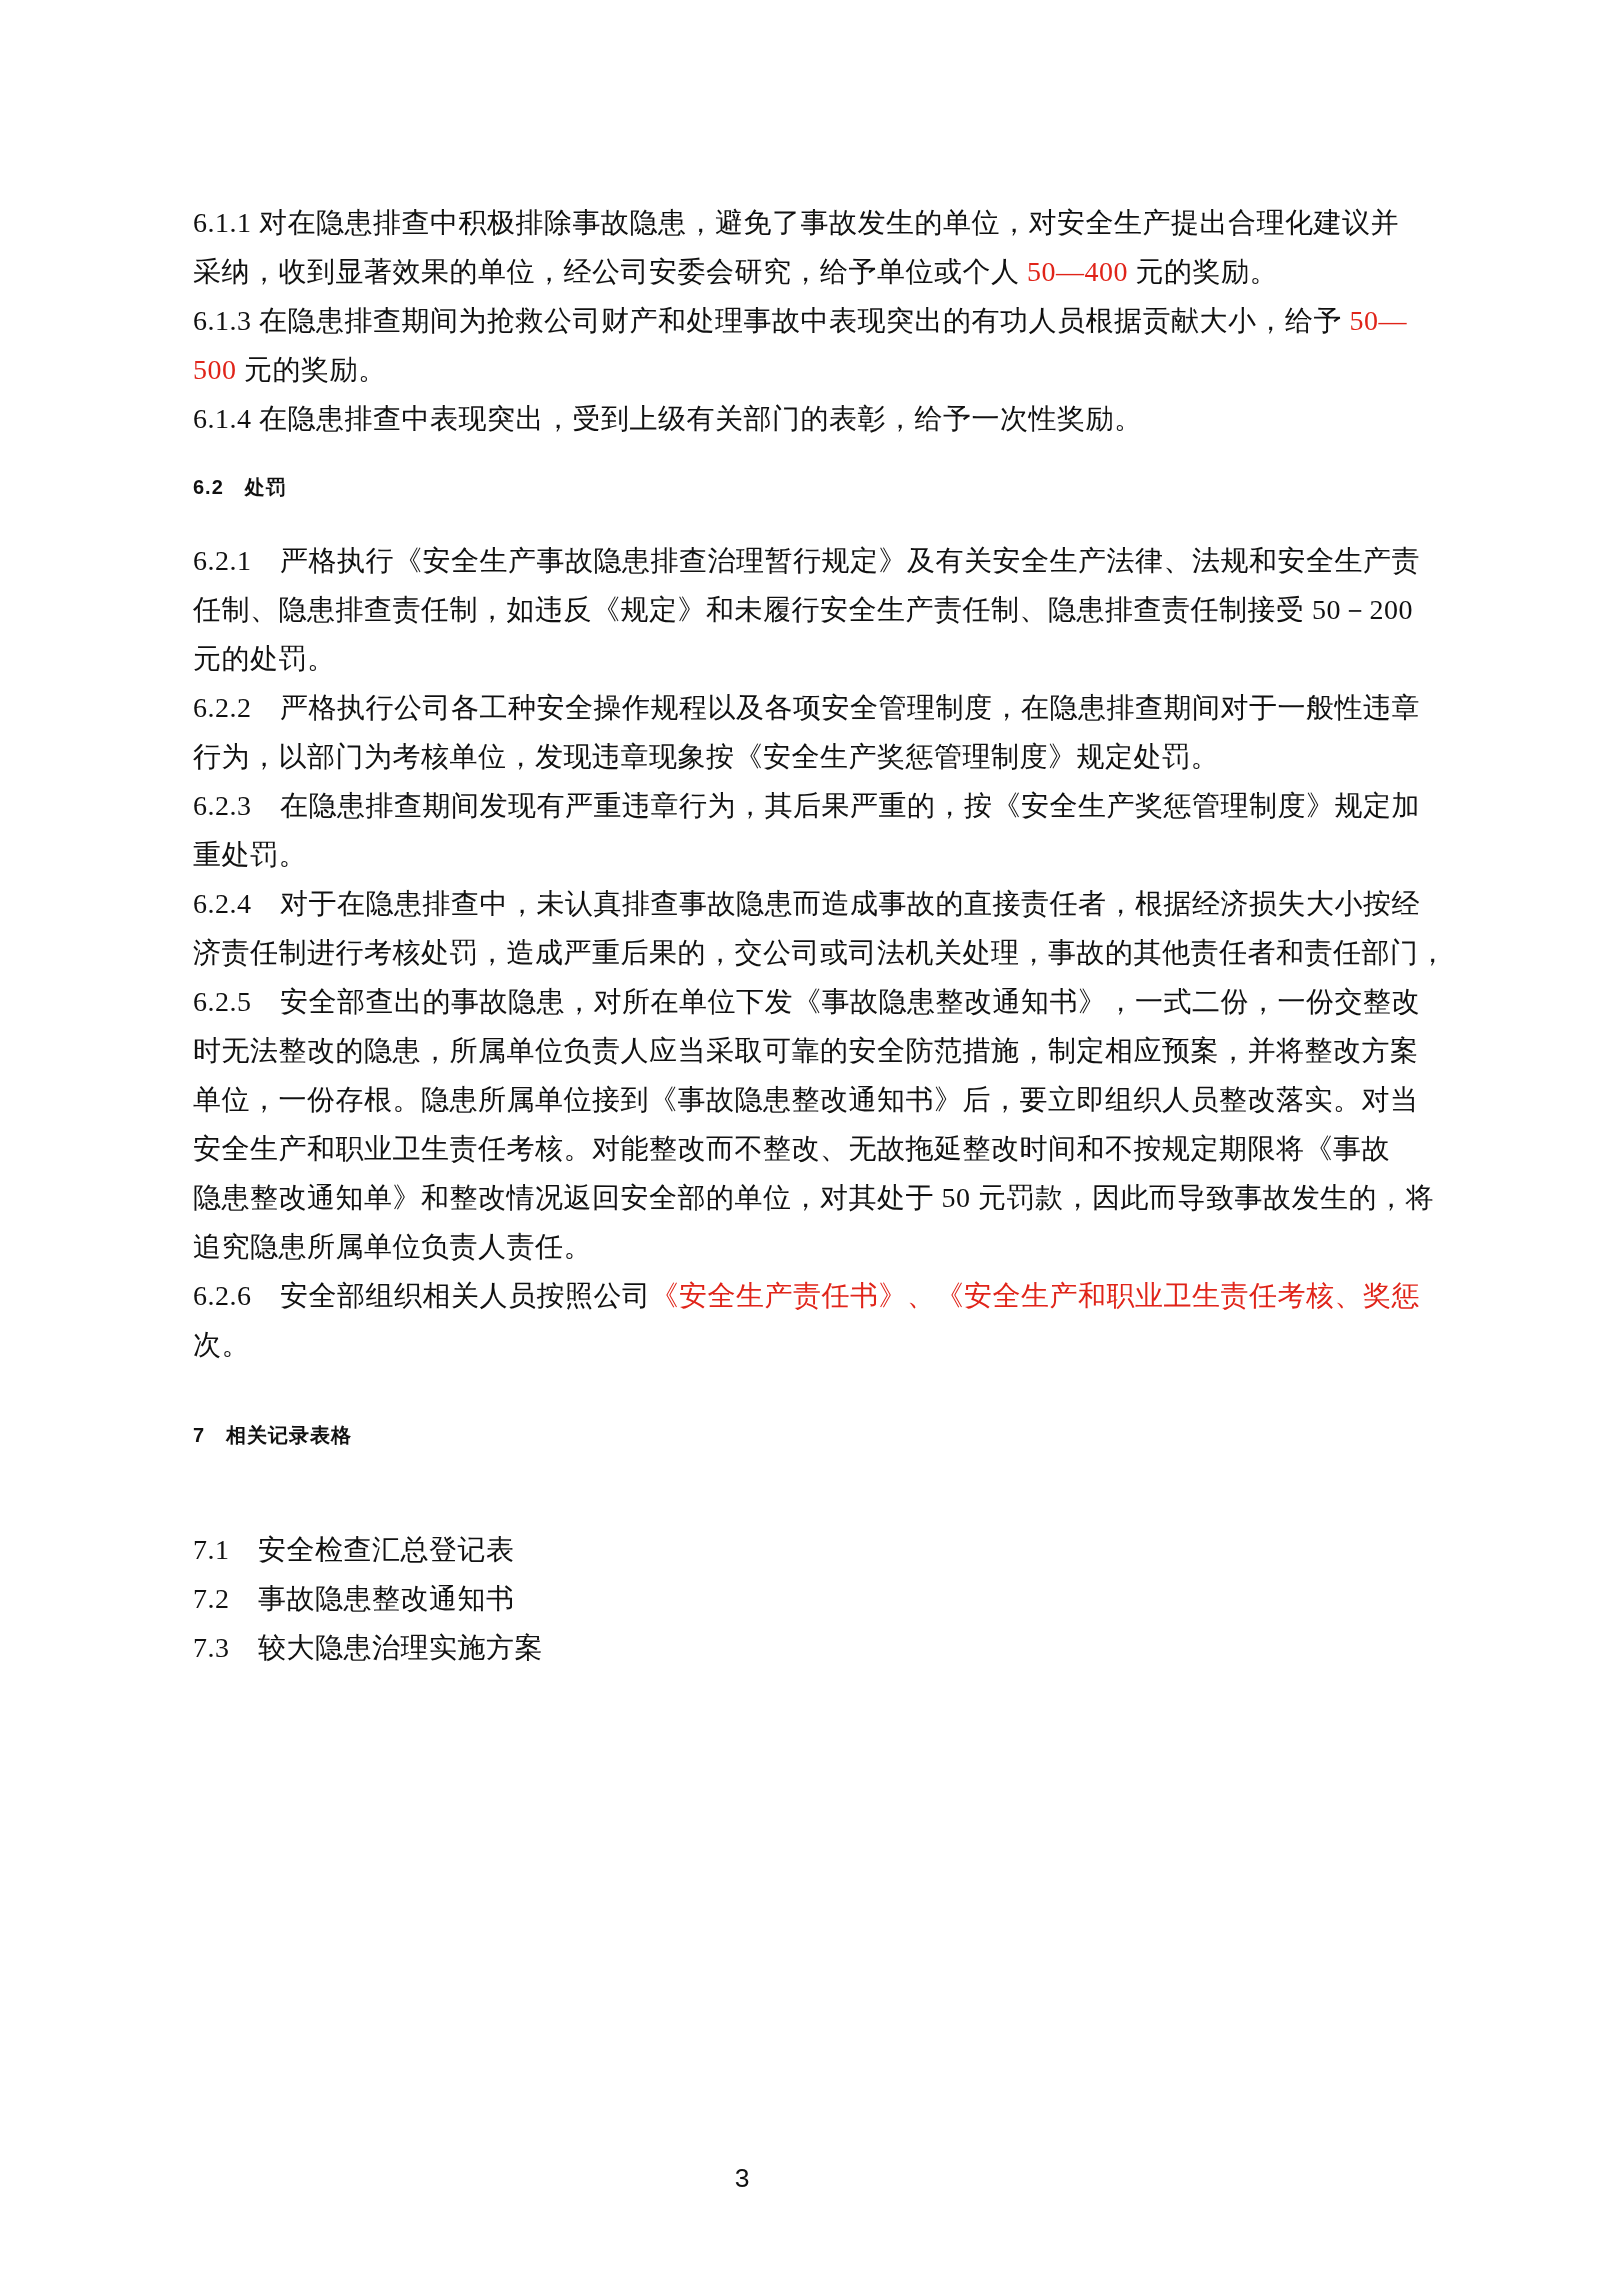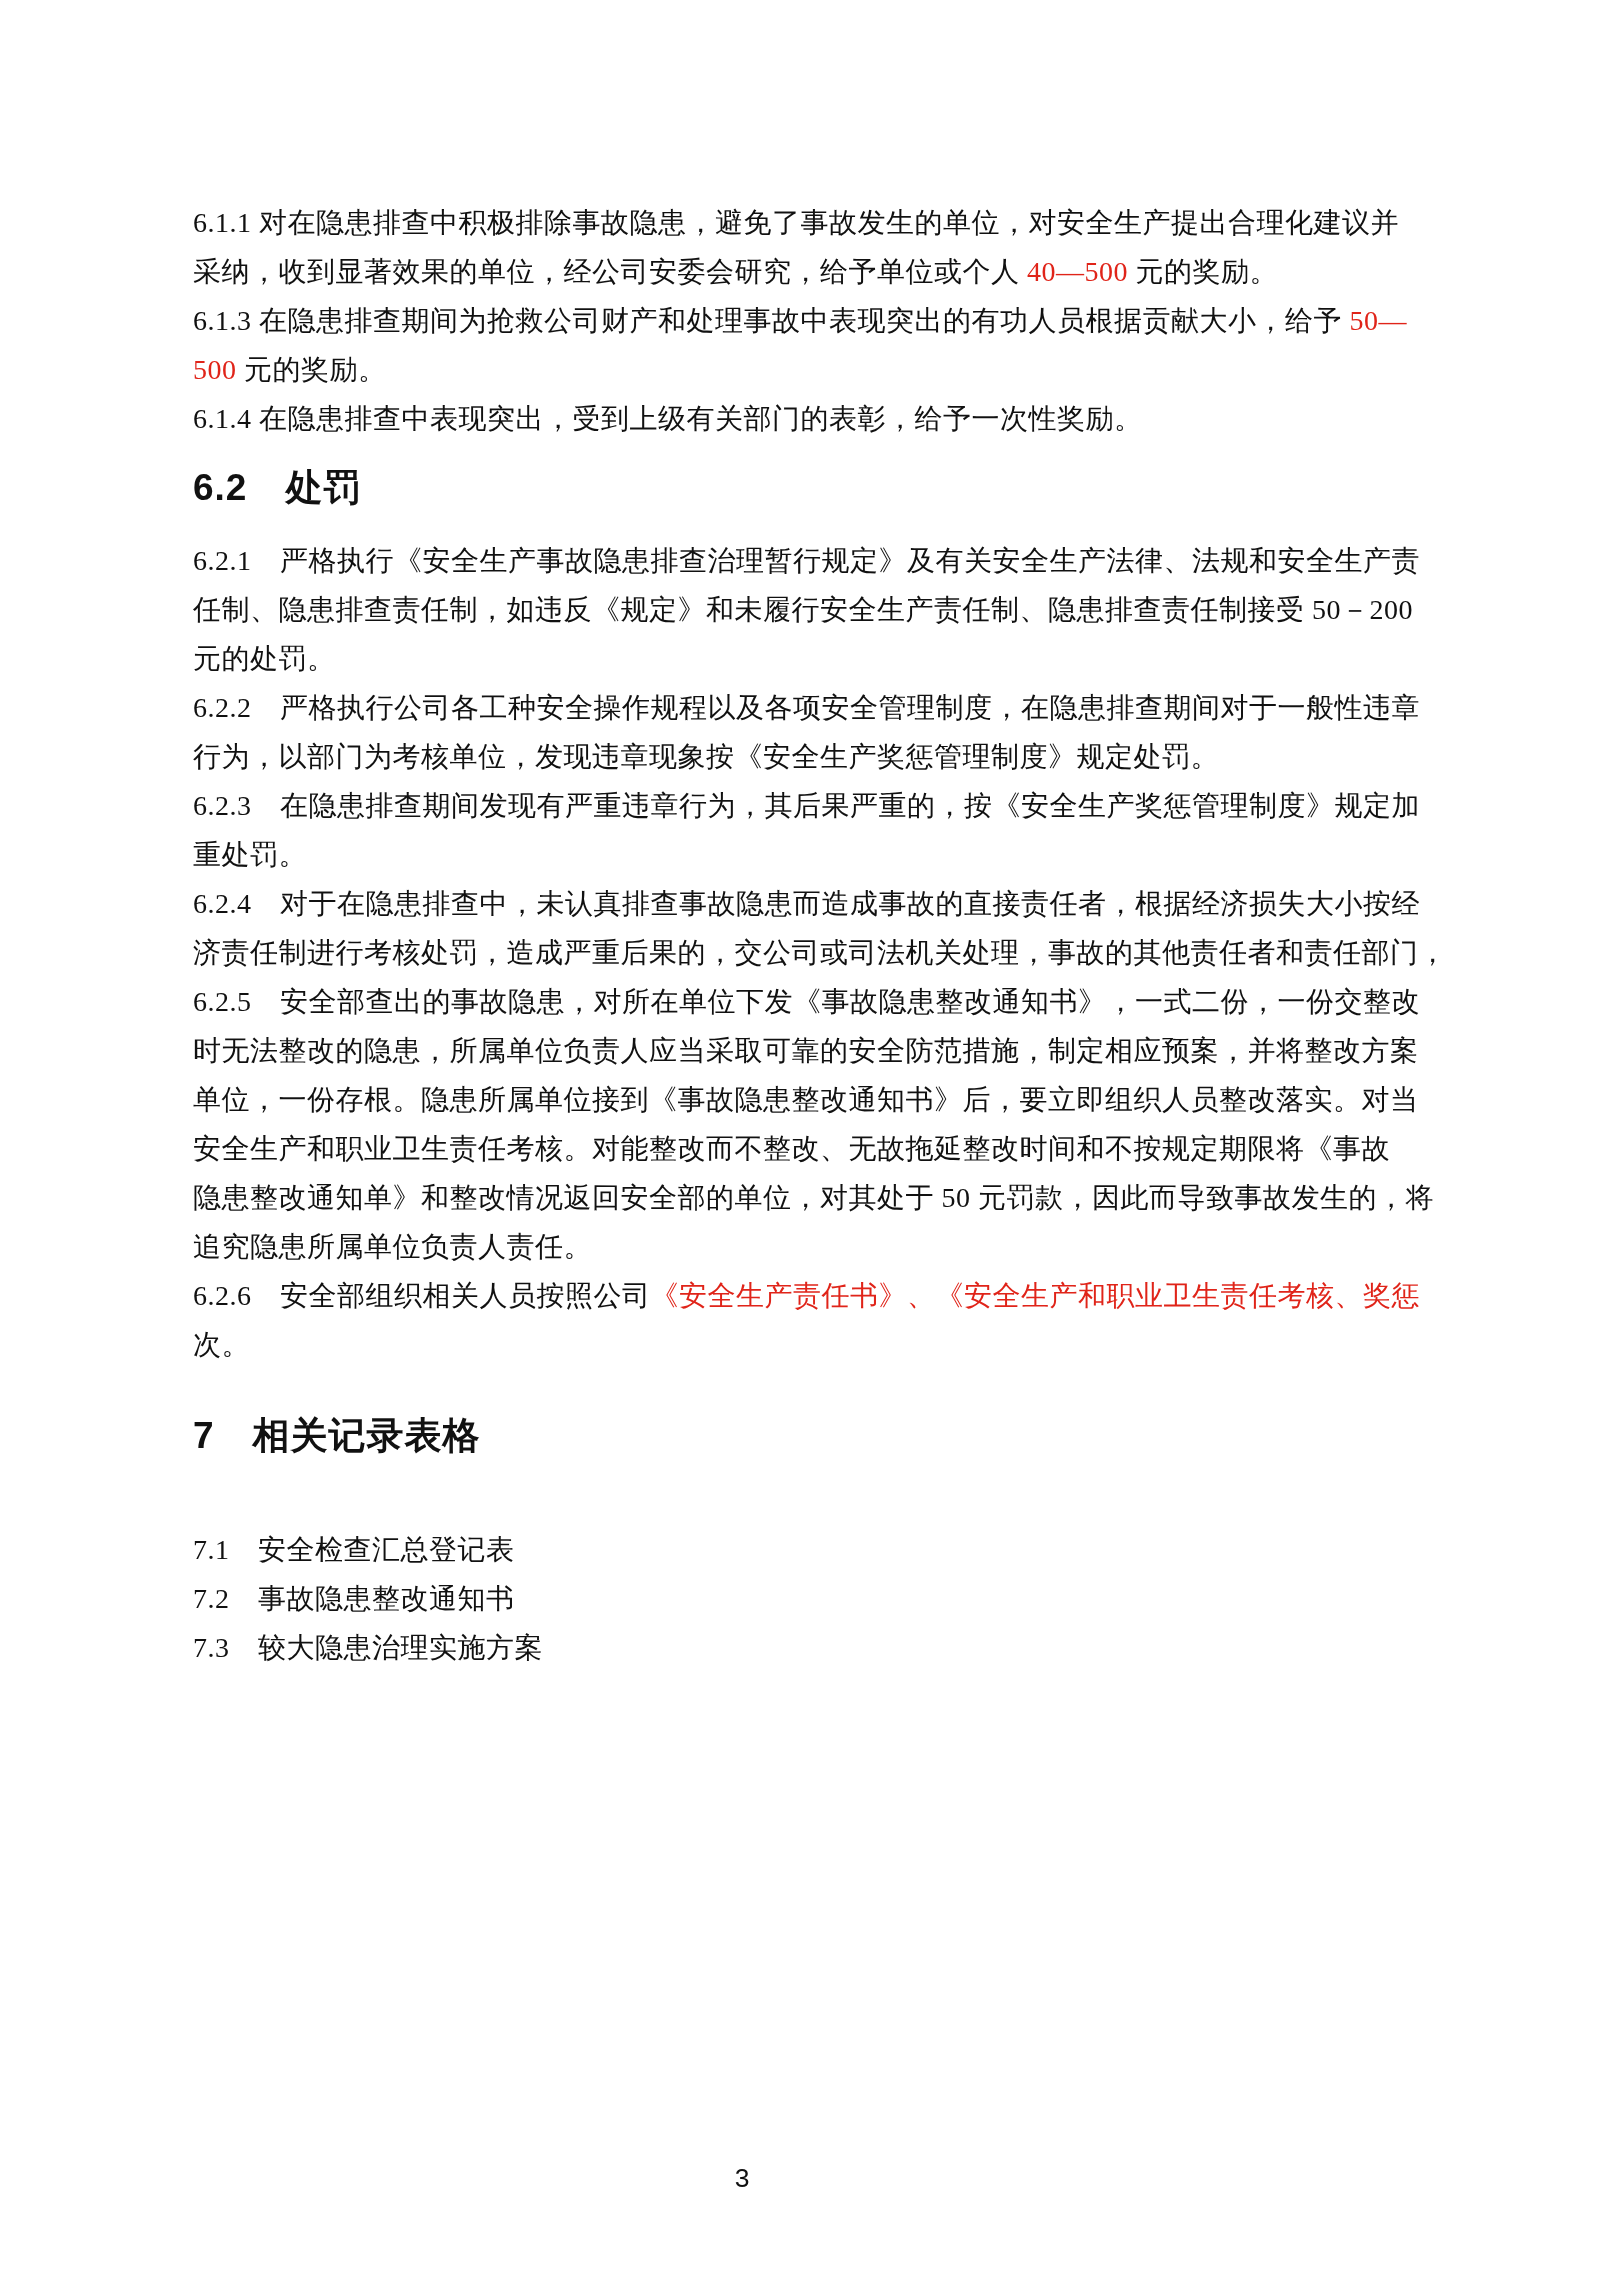--- a/index.html
+++ b/index.html
@@ -28,21 +28,21 @@
   .block .line {
     white-space: pre;
     font-size: 28px;
     line-height: 49px;
     letter-spacing: 0.5px;
   }
   .block.heading1 .line,
   .block.heading2 .line {
     font-family: "Liberation Sans", "DejaVu Sans", sans-serif;
     font-weight: bold;
-    font-size: 37px;
+    font-size: 20px;
     line-height: 49px;
     letter-spacing: 1px;
   }
   .block.heading2 { margin-top: 19.6px; margin-bottom: 24.5px; }
   .block.heading1 { margin-top: 42px; margin-bottom: 65px; }
   .seg.red { color: var(--accent-red); }
   .page-footer {
     position: absolute;
     top: 2159px;
     left: 0;
@@ -54,21 +54,21 @@
     color: #111111;
   }
 </style>
 </head>
 <body>
 
 <div class="page">
   <div class="doc-body">
       <div class="block body">
         <div class="line"><span class="seg">6.1.1 对在隐患排查中积极排除事故隐患，避免了事故发生的单位，对安全生产提出合理化建议并</span></div>
-        <div class="line"><span class="seg">采纳，收到显著效果的单位，经公司安委会研究，给予单位或个人 </span><span class="seg red">40—500</span><span class="seg"> 元的奖励。</span></div>
+        <div class="line"><span class="seg">采纳，收到显著效果的单位，经公司安委会研究，给予单位或个人 </span><span class="seg red">50—400</span><span class="seg"> 元的奖励。</span></div>
       </div>
       <div class="block body">
         <div class="line"><span class="seg">6.1.3 在隐患排查期间为抢救公司财产和处理事故中表现突出的有功人员根据贡献大小，给予 </span><span class="seg red">50—</span></div>
         <div class="line"><span class="seg red">500</span><span class="seg"> 元的奖励。</span></div>
       </div>
       <div class="block body">
         <div class="line"><span class="seg">6.1.4 在隐患排查中表现突出，受到上级有关部门的表彰，给予一次性奖励。</span></div>
       </div>
       <div class="block heading2">
         <div class="line"><span class="seg">6.2　处罚</span></div>

